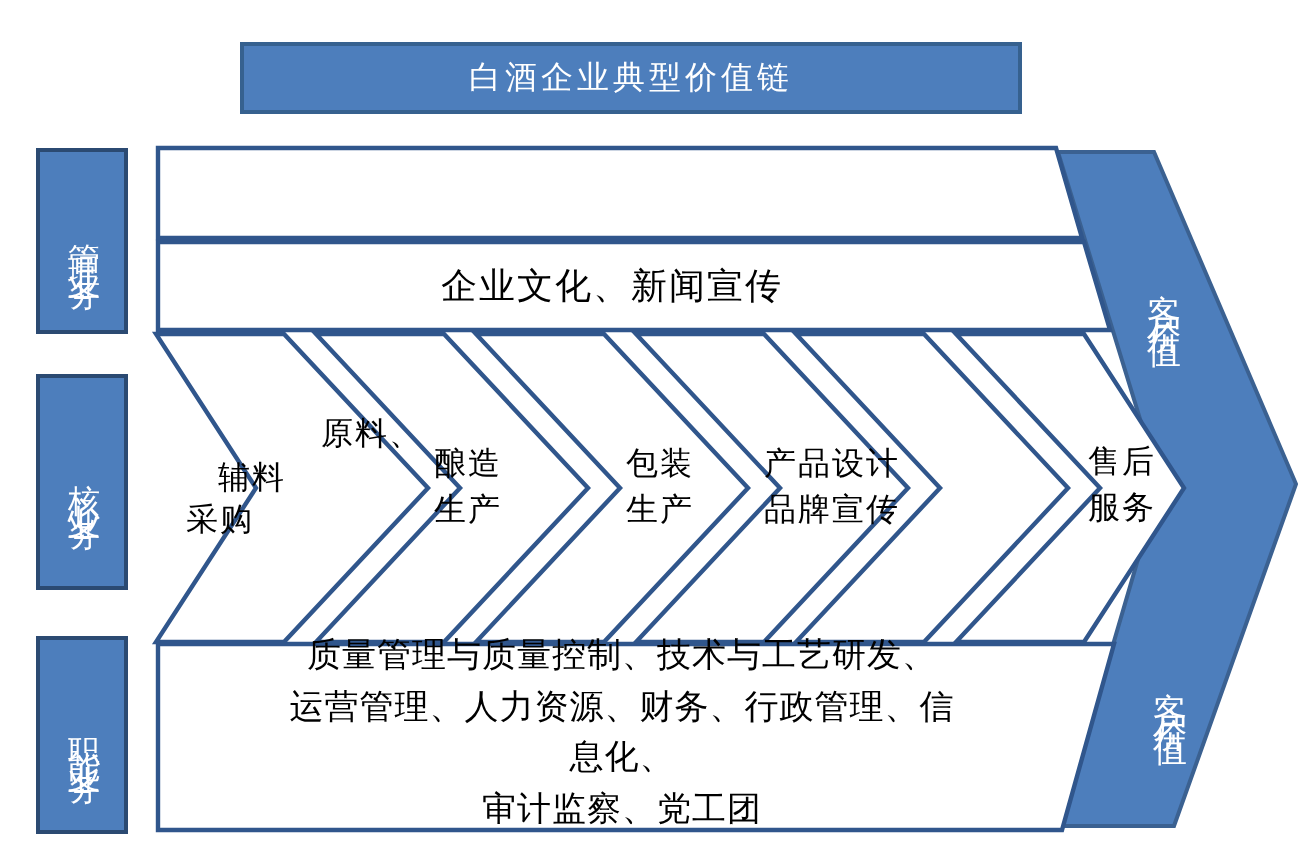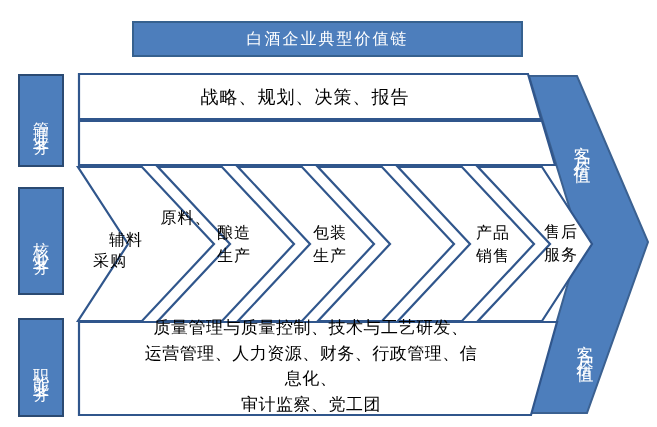--- a/index.html
+++ b/index.html
@@ -12,21 +12,21 @@
   .t{
     position:absolute;transform:translate(-50%,-50%);
     color:#000000;white-space:pre-line;text-align:center;
     font-size:16px;line-height:23px;letter-spacing:1px;
   }
   .bar-text{font-size:18px;line-height:20px;}
   .box-text{font-size:17px;line-height:25.5px;letter-spacing:0.5px;}
   .chev-line{font-size:16px;line-height:16px;white-space:nowrap;}
   
   .title-box{
-    position:absolute;left:132px;top:21px;width:391px;height:36px;
+    position:absolute;left:120px;top:21px;width:391px;height:36px;
     background:#4d7ebc;border:2.5px solid #36618f;box-sizing:border-box;
     display:flex;align-items:center;justify-content:center;
   }
   .title-box span{color:#ffffff;font-size:16px;letter-spacing:2px;}
   
   .sidebox{
     position:absolute;left:18px;width:46px;
     background:#4d7ebc;border:2.5px solid #2b4a72;box-sizing:border-box;
     display:flex;align-items:center;justify-content:center;
   }
@@ -70,32 +70,32 @@
   <div class="sidebox" style="top:74px;height:93px;">
     <span>管理业务</span>
   </div>
   <div class="sidebox" style="top:187px;height:108px;">
     <span>核心业务</span>
   </div>
   <div class="sidebox" style="top:318px;height:99px;">
     <span>职能业务</span>
   </div>
 
-  <div class="t bar-text" style="left:305px;top:97px;">战略、规划、决策、报告</div>
+  <div class="t bar-text" style="left:306px;top:143px;">企业文化、新闻宣传</div>
 
   <div class="t chev-line" style="left:142px;top:218px;margin-left:44px;">原料、</div>
   <div class="t chev-line" style="left:126px;top:240px;">辅料</div>
   <div class="t chev-line" style="left:110px;top:261px;">采购</div>
 
   <div class="t" style="left:234px;top:244px;">酿造
 生产</div>
   <div class="t" style="left:330px;top:244px;">包装
 生产</div>
-  <div class="t" style="left:493px;top:244px;">产品
-销售</div>
+  <div class="t" style="left:416px;top:244px;">产品设计
+品牌宣传</div>
   <div class="t box-text" style="left:311px;top:366px;">质量管理与质量控制、技术与工艺研发、
 运营管理、人力资源、财务、行政管理、信息化、
 审计监察、党工团</div>
 
   <div class="t" style="left:561px;top:243px;">售后
 服务</div>
 
   <div class="cv" style="left:582px;top:147px;">客户价值</div>
   <div class="cv" style="left:585px;top:346px;">客户价值</div>
 

